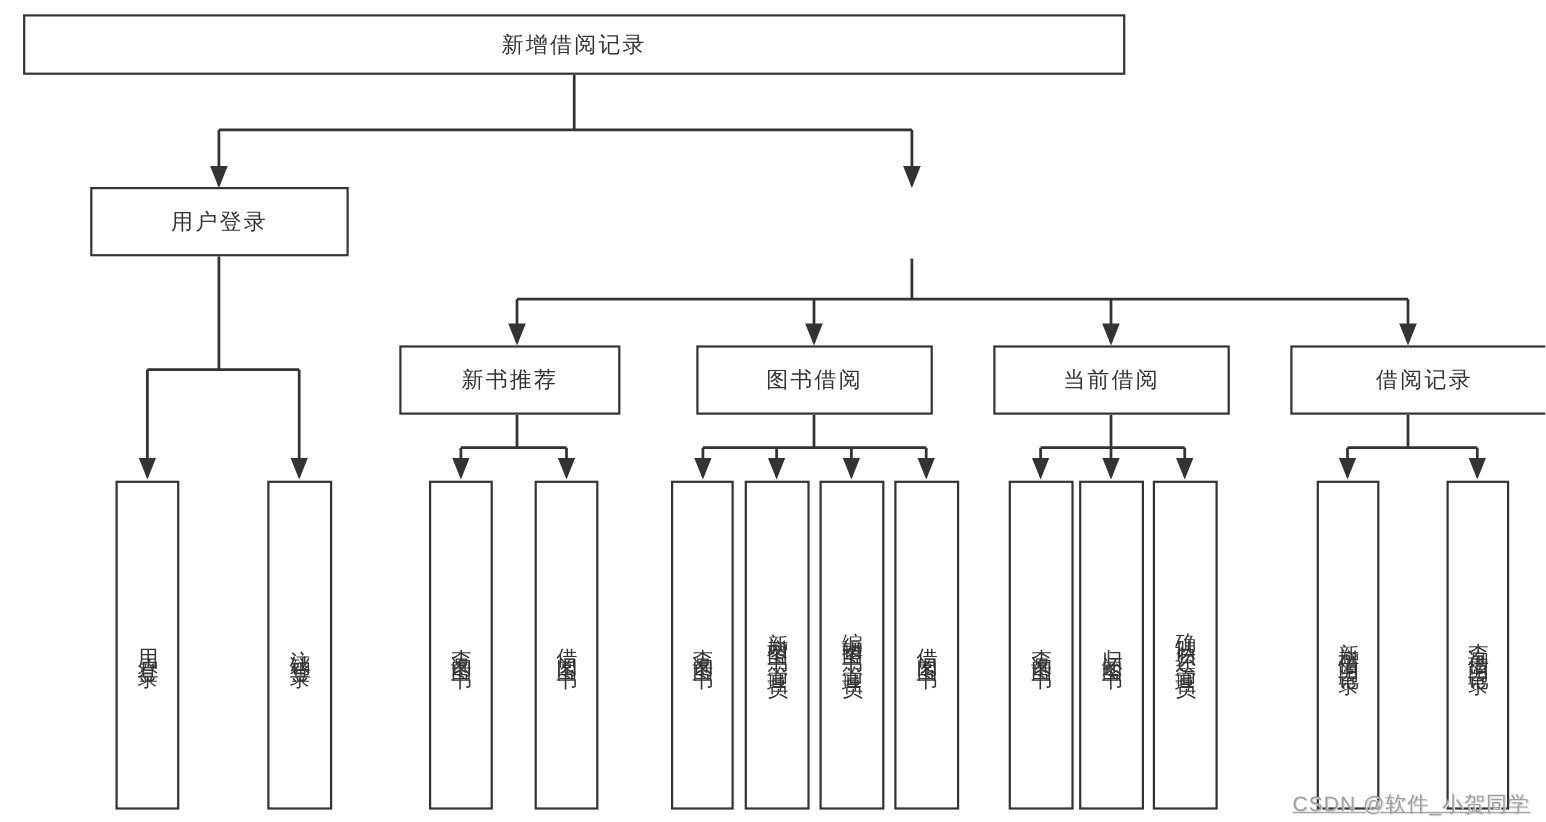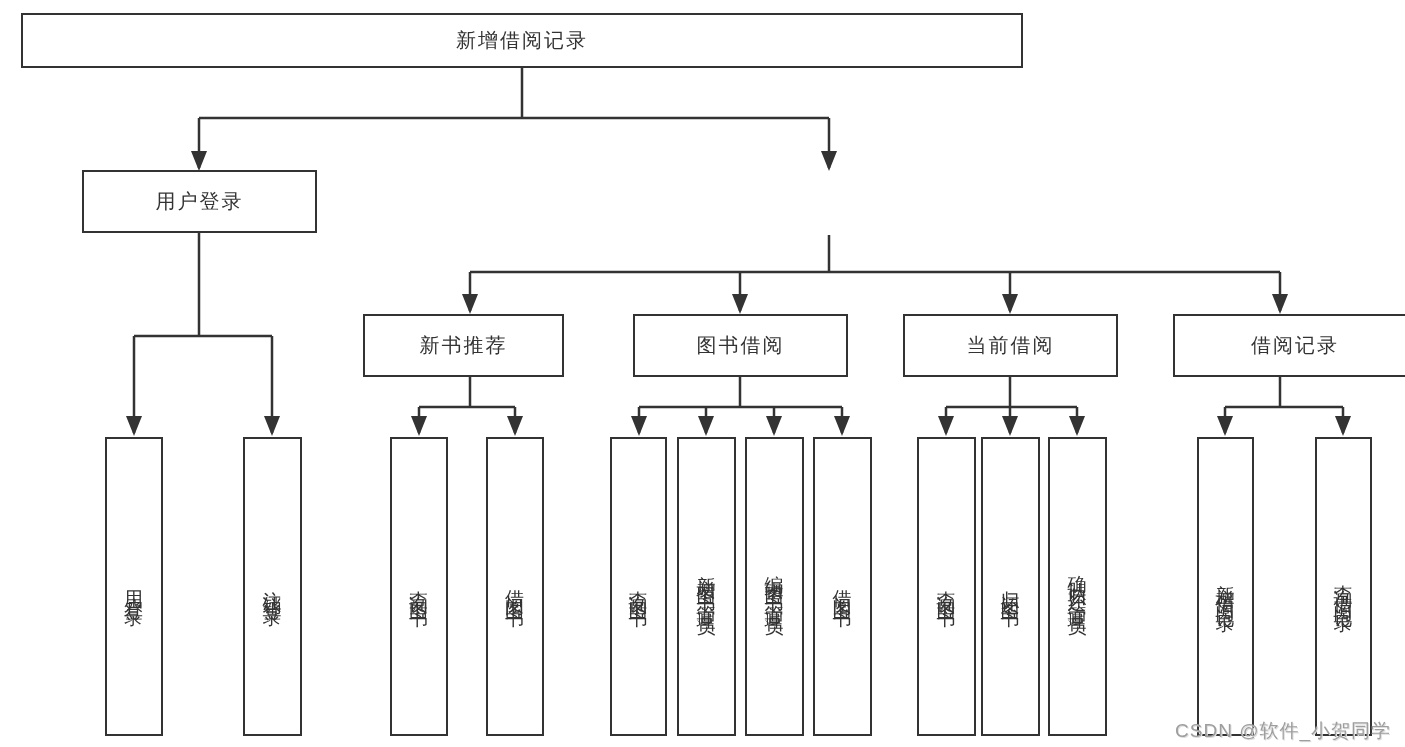--- a/index.html
+++ b/index.html
@@ -41,20 +41,21 @@
   }
   .watermark {
     position: absolute;
     right: 14px;
     bottom: 3px;
     font-size: 19px;
     color: #9e9e9e;
     letter-spacing: 1px;
     text-shadow: 1px 1px 0 #dedede;
     white-space: nowrap;
+    text-decoration: underline;
   }
 </style>
 </head>
 <body>
 
 <div class="canvas">
 
   <svg class="connectors" viewBox="0 0 1405 747" xmlns="http://www.w3.org/2000/svg">
     <defs>
       <marker id="ah" markerUnits="userSpaceOnUse" markerWidth="22" markerHeight="16" refX="17" refY="8" orient="auto">

